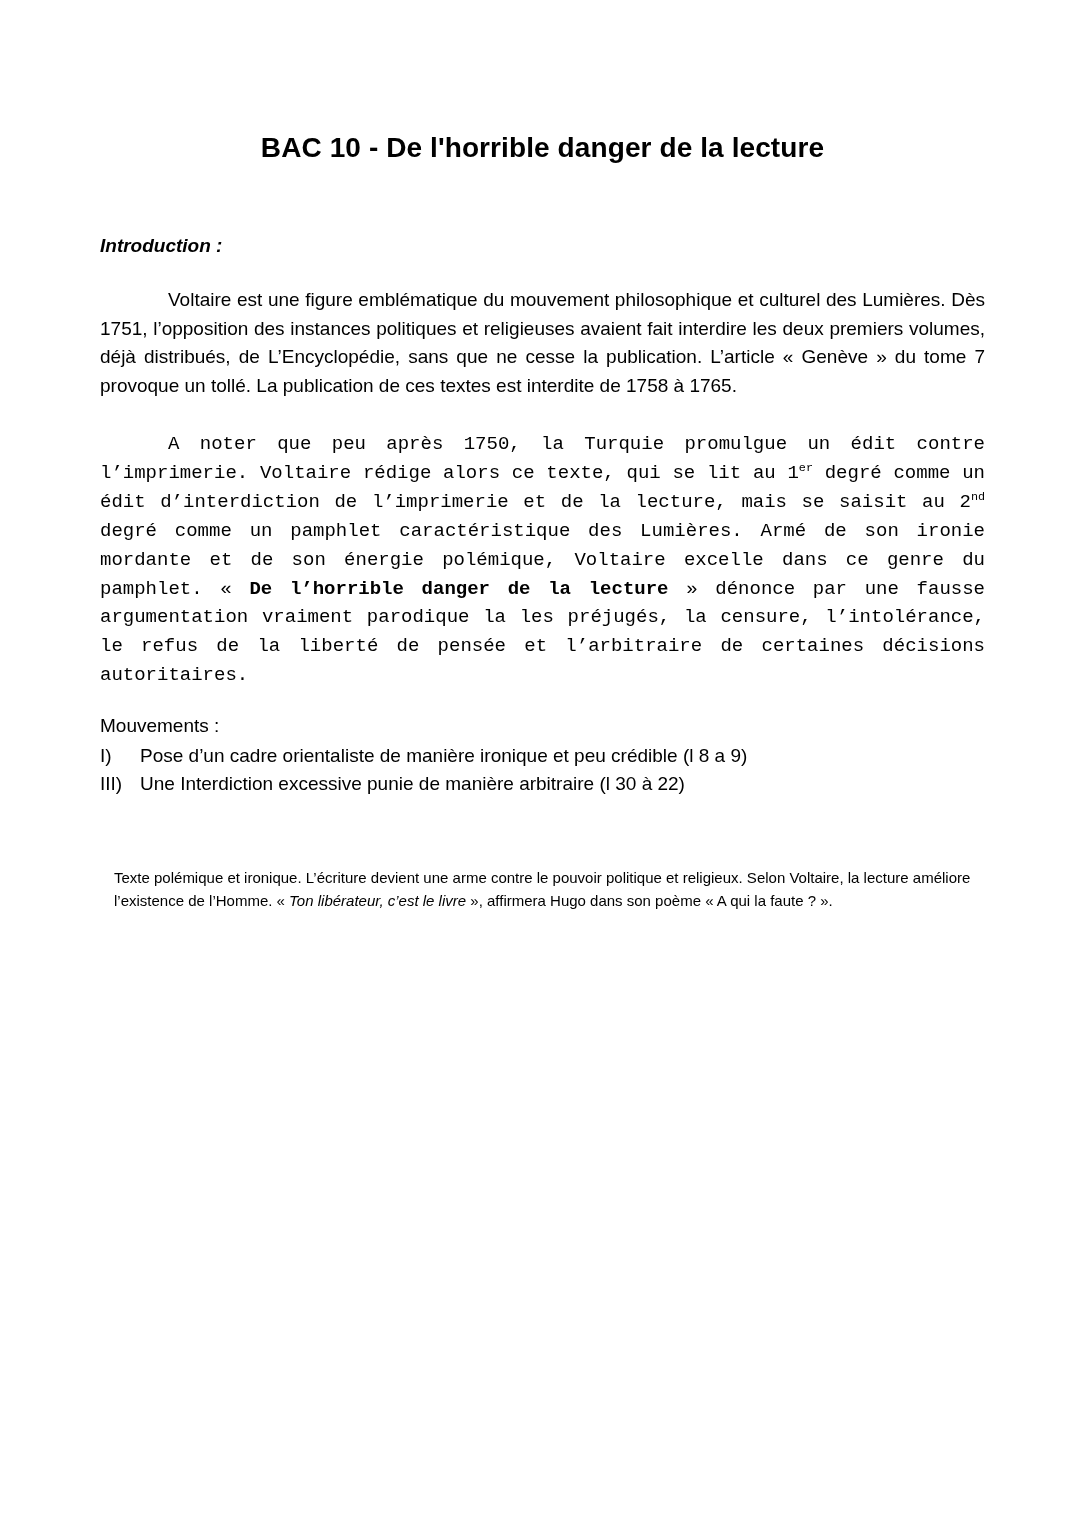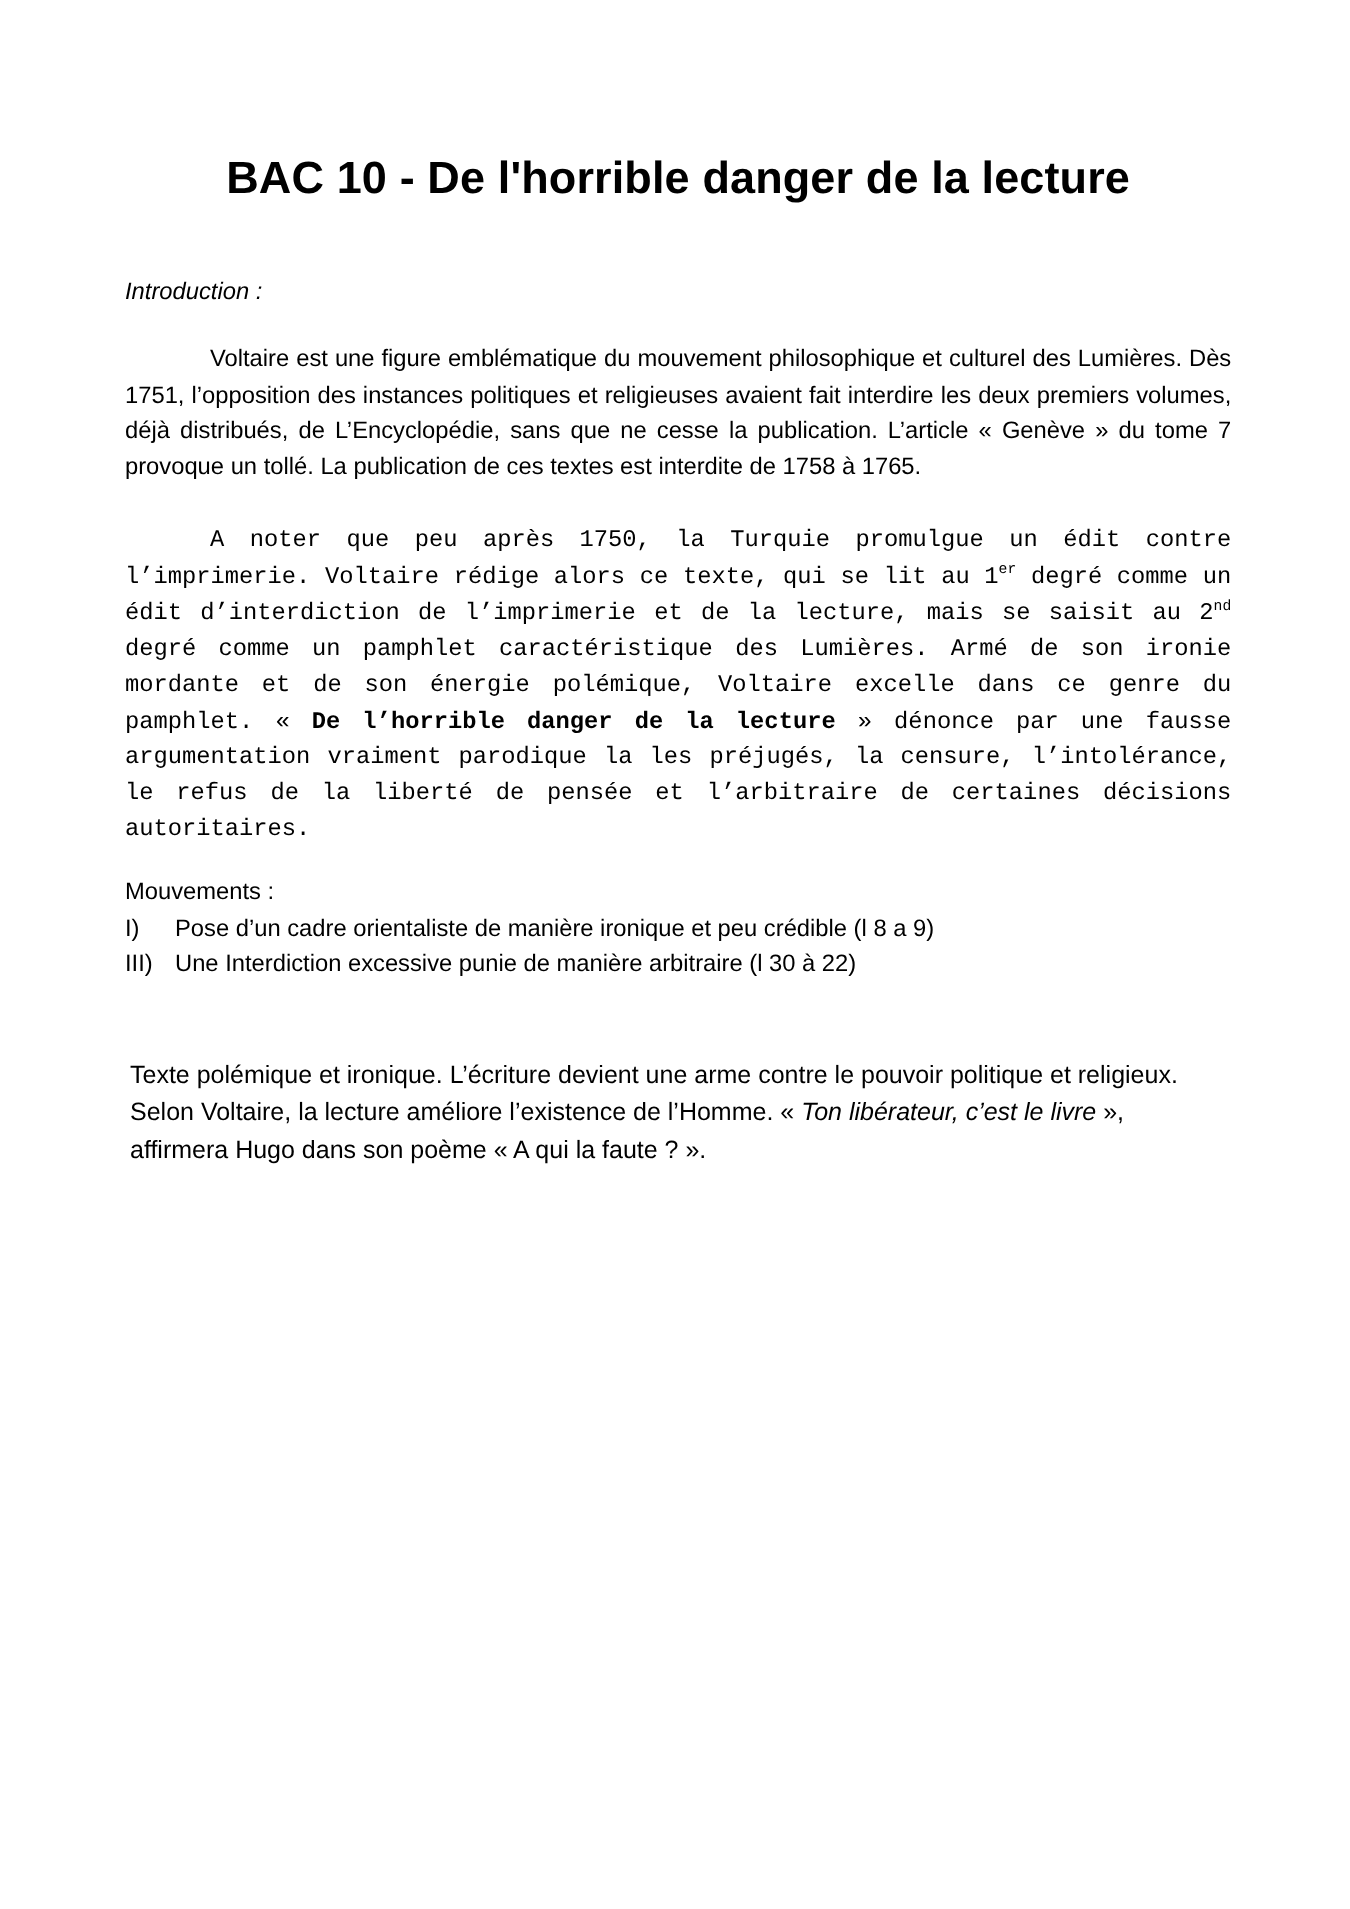--- a/index.html
+++ b/index.html
@@ -21,33 +21,33 @@
   }
   .content {
     position: absolute;
     left: 100px;
     top: 0;
     width: 885px;
   }
 
   
   .doc-title {
-    font-size: 36px;
+    font-size: 28px;
     font-weight: bold;
     text-align: center;
     line-height: 1.25;
-    margin: 1px;
+    margin: 12px;
     padding-top: 118px;
     letter-spacing: 0.1px;
   }
 
   
   .section-heading {
     font-size: 19px;
-    font-weight: normal;
+    font-weight: bold;
     font-style: italic;
     margin: 0;
     padding-top: 57px;
     line-height: 1.3;
   }
 
   
   .para {
     font-size: 19px;
     line-height: 1.52;
@@ -100,23 +100,23 @@
     flex: 0 0 40px;
     text-align: left;
   }
   ol.mouvements .item-text {
     flex: 1 1 auto;
     padding-right: 10px;
   }
 
   
   .closing {
-    font-size: 20px;
+    font-size: 15px;
     line-height: 1.5;
-    margin: 4px;
+    margin: 14px;
     padding-top: 56px;
   }
   .closing em { font-style: italic; }
 
   .definition {
     font-size: 19px;
     line-height: 1.5;
     margin: 0;
     padding-top: 30px;
   }

